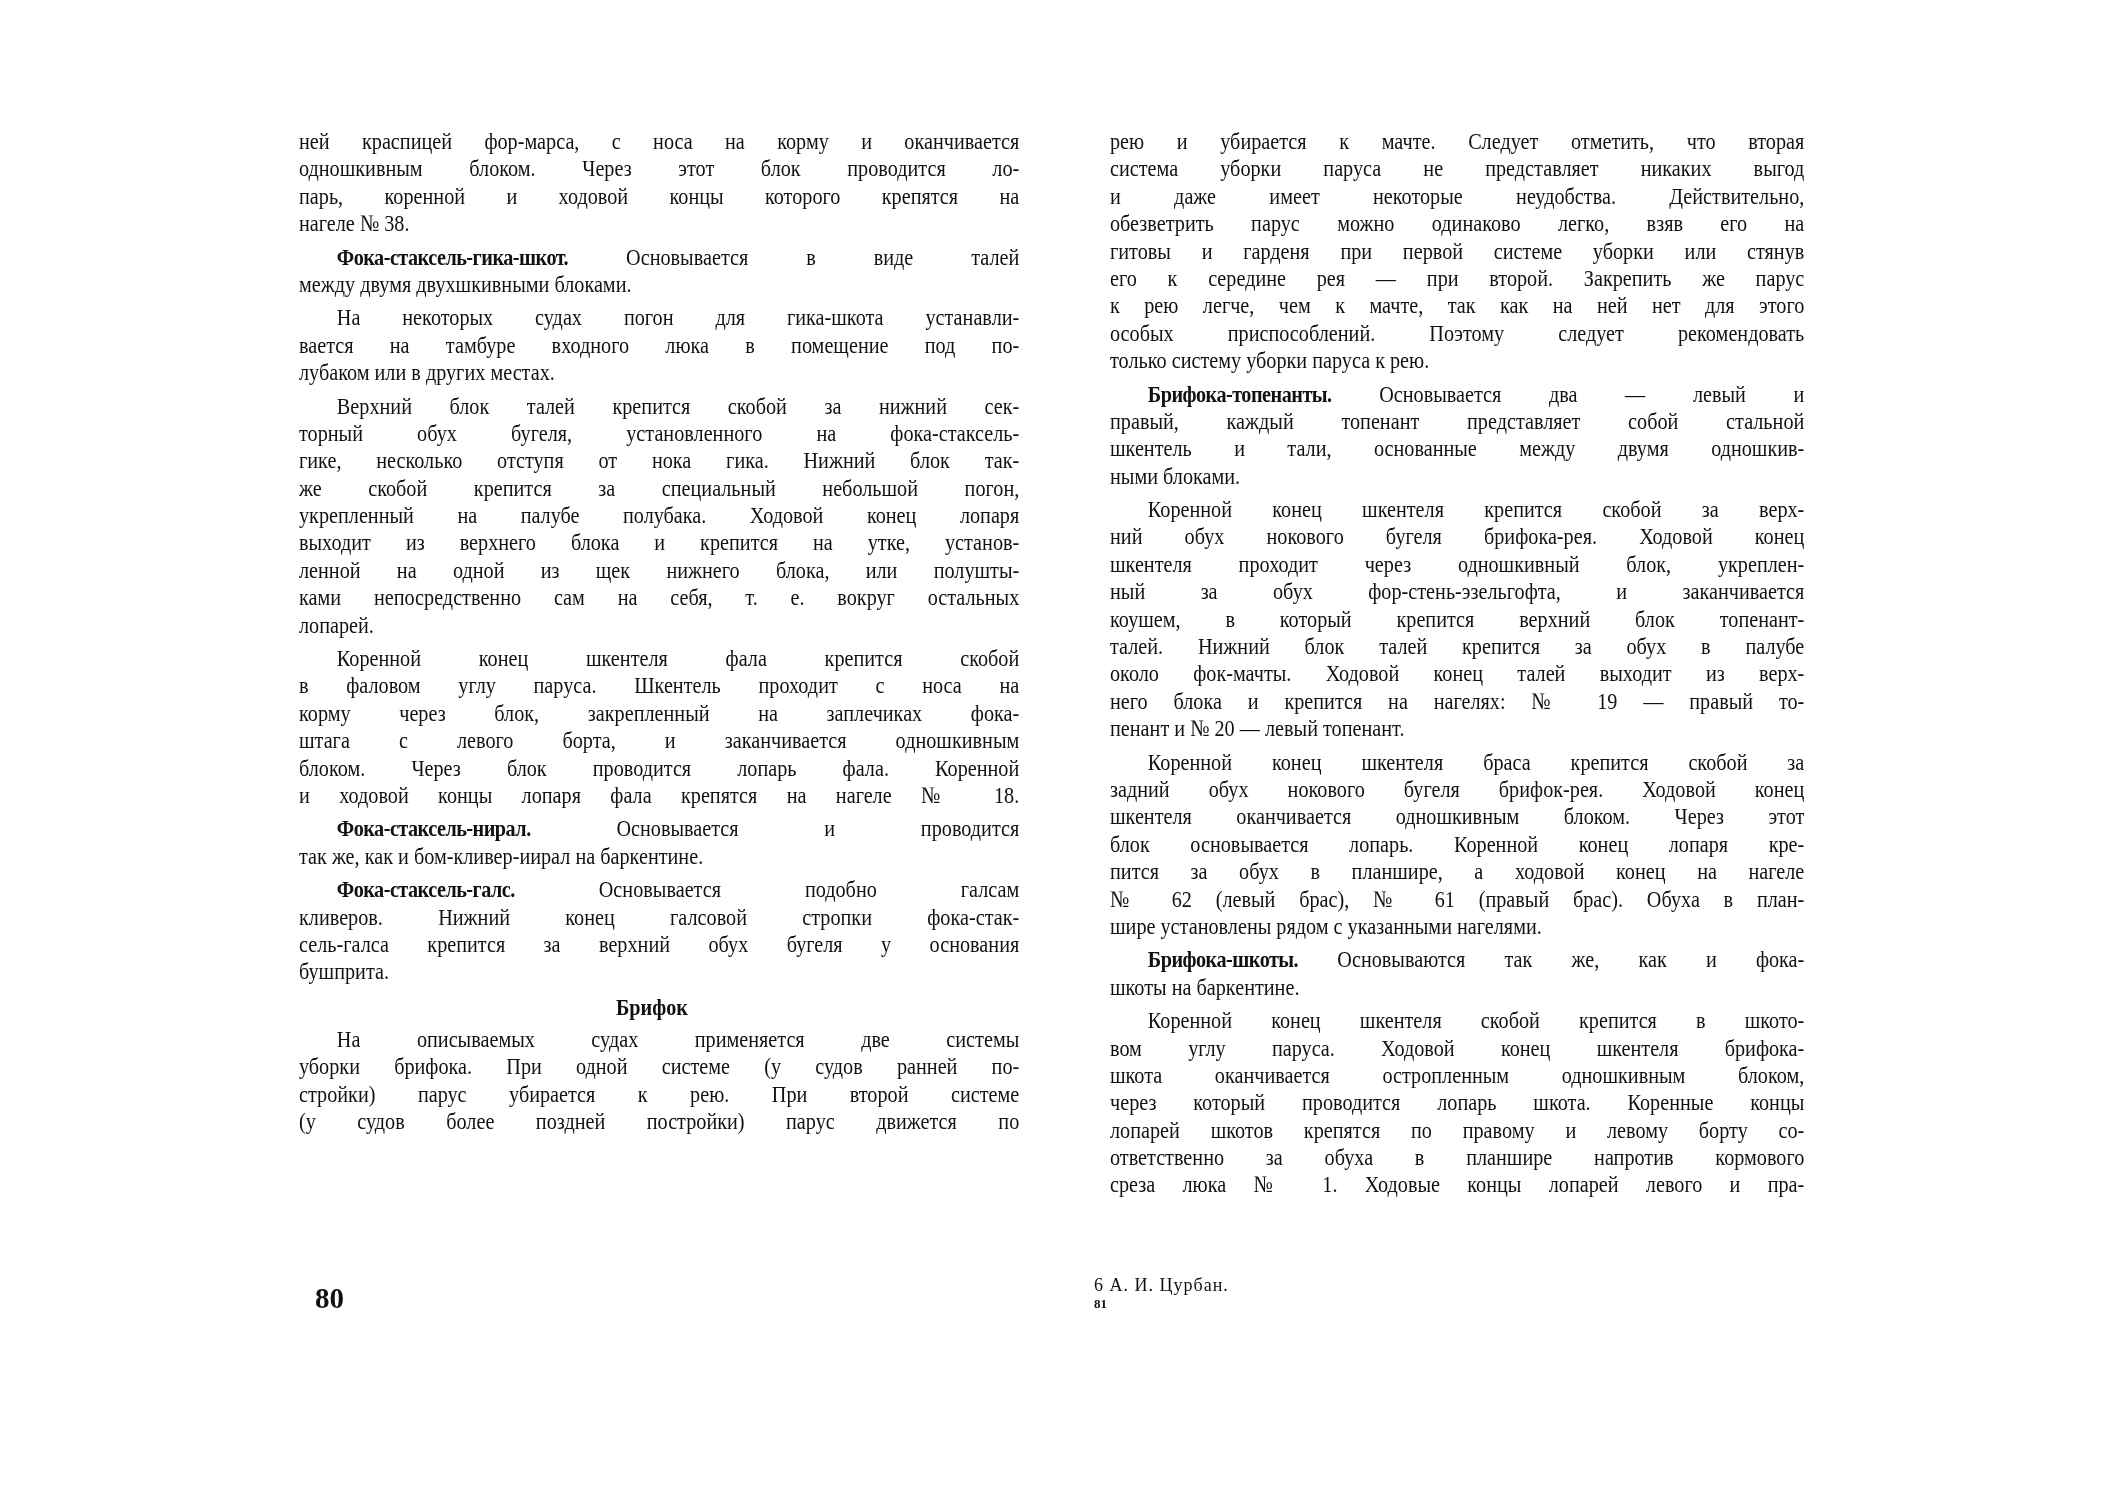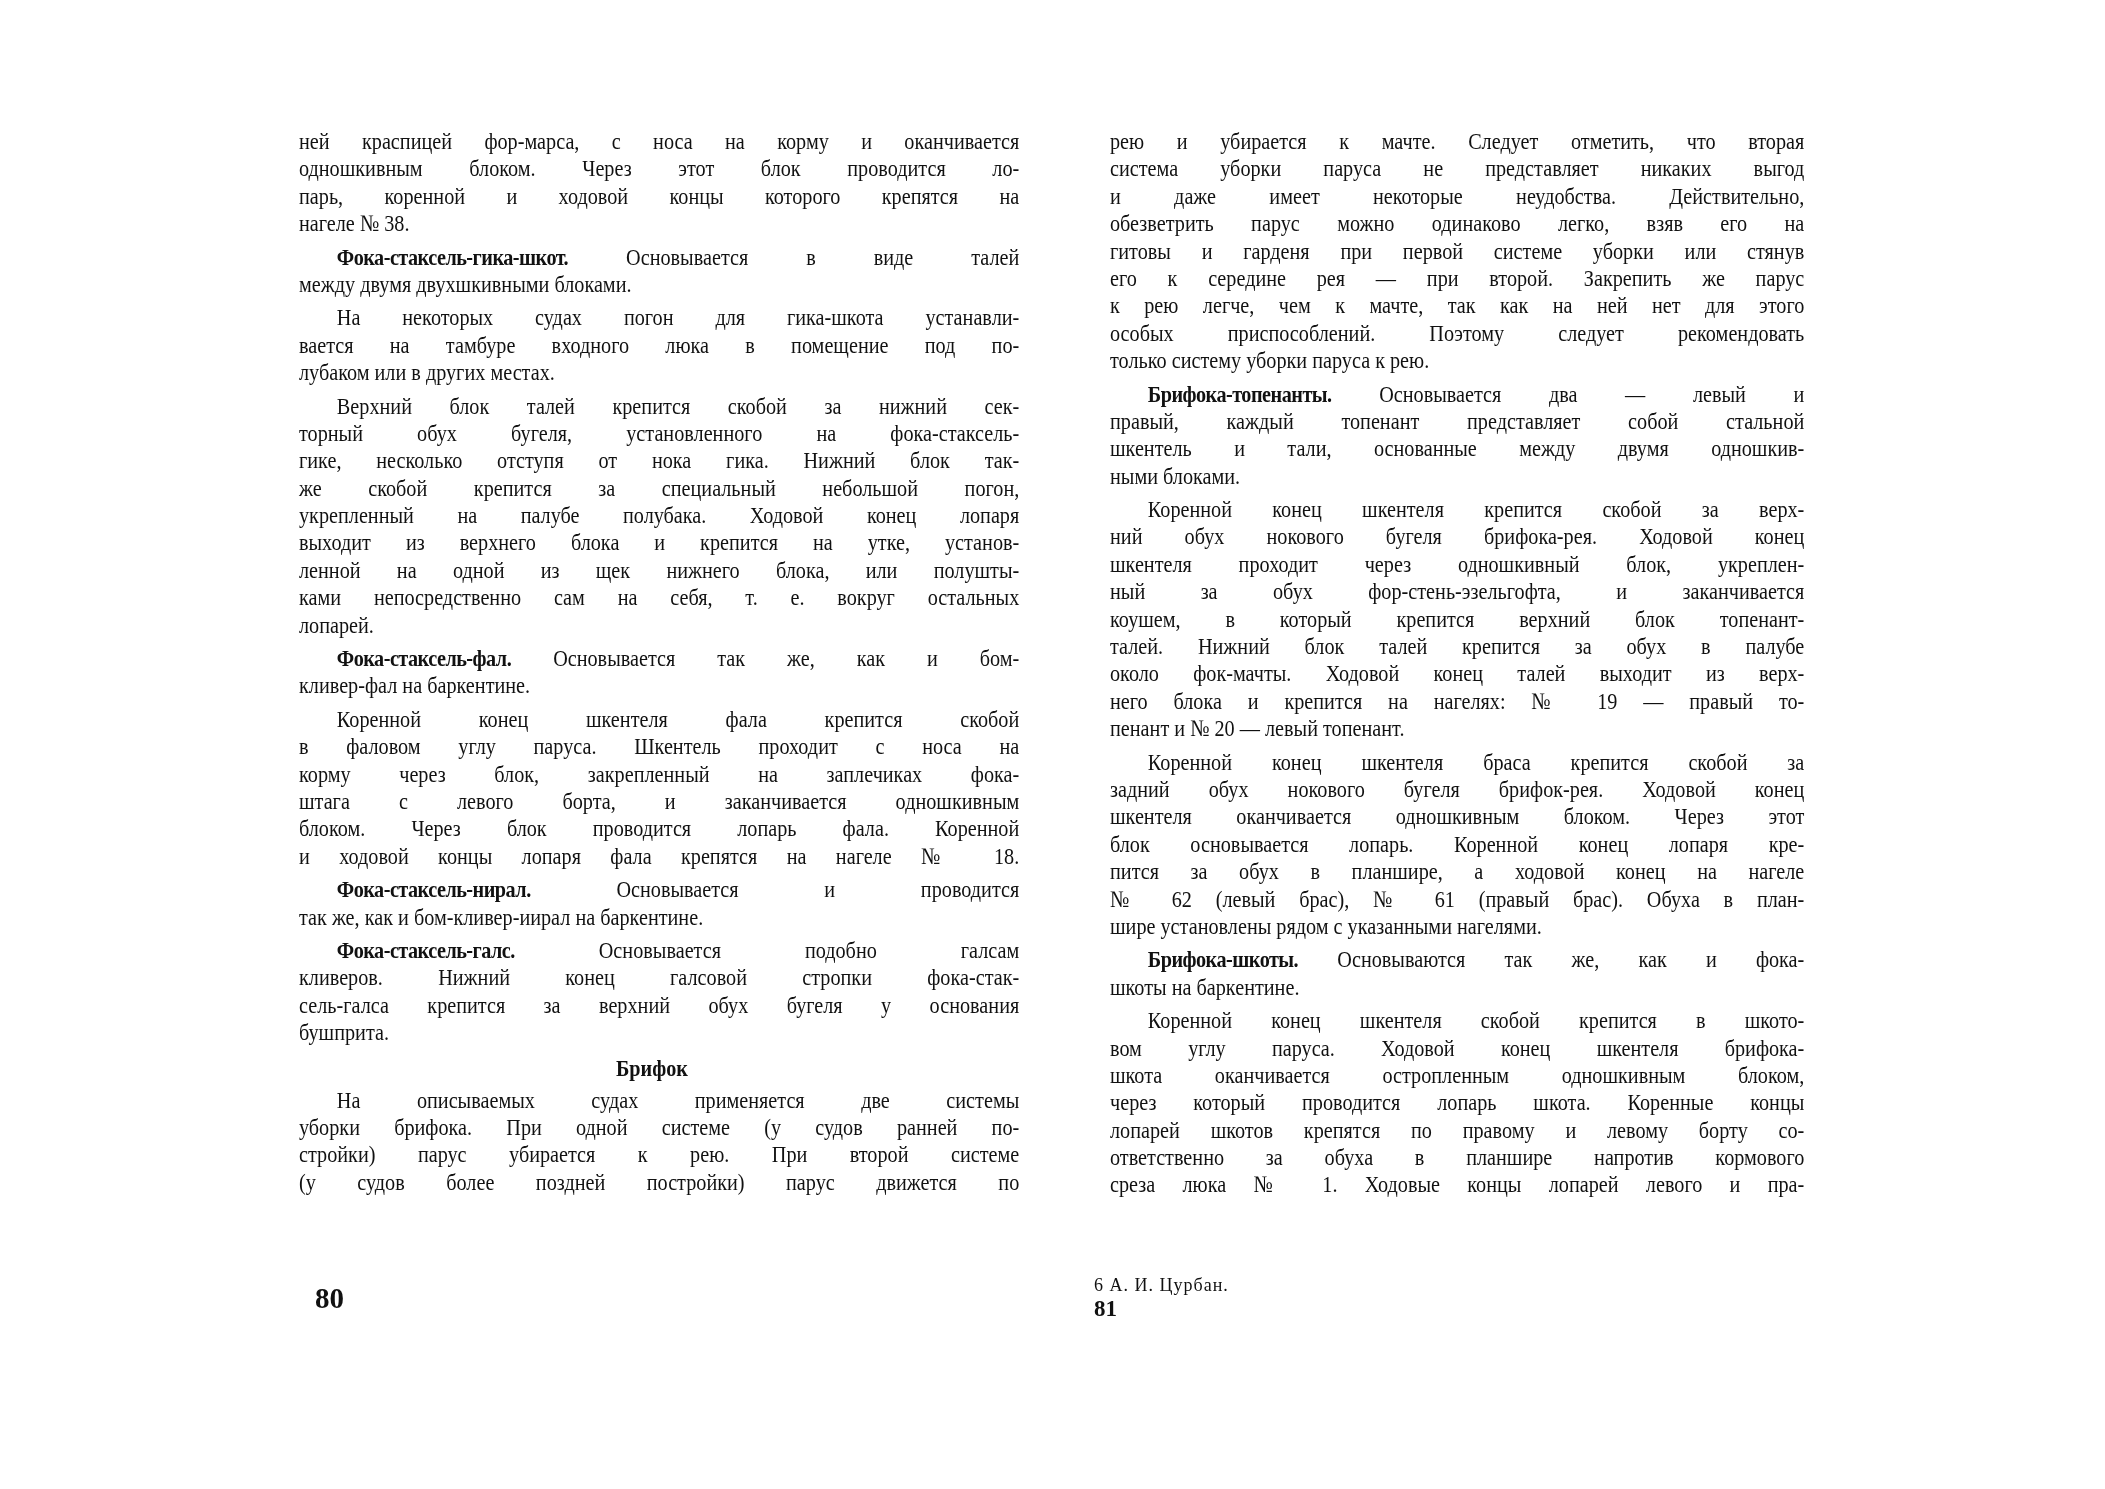--- a/index.html
+++ b/index.html
@@ -15,21 +15,21 @@
   .line.last { text-align-last:left; }
   .line.indent { padding-left:44px; box-sizing:border-box; }
   .term { font-weight:bold; letter-spacing:-0.6px; }
   .heading { text-align:center; font-weight:bold; font-size:23.5px; line-height:30px;
              margin:6px 0 4px 0; transform:scaleX(0.86); }
   .folio { position:absolute; top:1282px; font-size:29px; }
   .folio.left { left:315px; font-weight:bold; }
   .footer-right { position:absolute; top:1275px; left:1094px; width:712px; font-size:18px;
                   display:flex; justify-content:space-between;flex-direction:column; }
   .footer-right .sig { letter-spacing:1px; }
-  .footer-right .num { font-weight:bold; font-size:23px; }
+  .footer-right .num { font-weight:bold; font-size:13px; }
 </style>
 </head>
 <body>
 
 <div class="page left" id="left">
     <div class="para">
       <span class="line"><span>ней краспицей фор-марса, с носа на корму и оканчивается</span></span>
       <span class="line"><span>одношкивным блоком. Через этот блок проводится ло-</span></span>
       <span class="line"><span>парь, коренной и ходовой концы которого крепятся на</span></span>
       <span class="line last"><span>нагеле № 38.</span></span>
@@ -46,24 +46,20 @@
     <div class="para">
       <span class="line indent"><span>Верхний блок талей крепится скобой за нижний сек-</span></span>
       <span class="line"><span>торный обух бугеля, установленного на фока-стаксель-</span></span>
       <span class="line"><span>гике, несколько отступя от нока гика. Нижний блок так-</span></span>
       <span class="line"><span>же скобой крепится за специальный небольшой погон,</span></span>
       <span class="line"><span>укрепленный на палубе полубака. Ходовой конец лопаря</span></span>
       <span class="line"><span>выходит из верхнего блока и крепится на утке, установ-</span></span>
       <span class="line"><span>ленной на одной из щек нижнего блока, или полушты-</span></span>
       <span class="line"><span>ками непосредственно сам на себя, т. е. вокруг остальных</span></span>
       <span class="line last"><span>лопарей.</span></span>
-    </div>
-    <div class="para">
-      <span class="line indent"><span class="term">Фока-стаксель-фал.</span><span> Основывается так же, как и бом-</span></span>
-      <span class="line last"><span>кливер-фал на баркентине.</span></span>
     </div>
     <div class="para">
       <span class="line indent"><span>Коренной конец шкентеля фала крепится скобой</span></span>
       <span class="line"><span>в фаловом углу паруса. Шкентель проходит с носа на</span></span>
       <span class="line"><span>корму через блок, закрепленный на заплечиках фока-</span></span>
       <span class="line"><span>штага с левого борта, и заканчивается одношкивным</span></span>
       <span class="line"><span>блоком. Через блок проводится лопарь фала. Коренной</span></span>
       <span class="line"><span>и ходовой концы лопаря фала крепятся на нагеле № 18.</span></span>
     </div>
     <div class="para">

